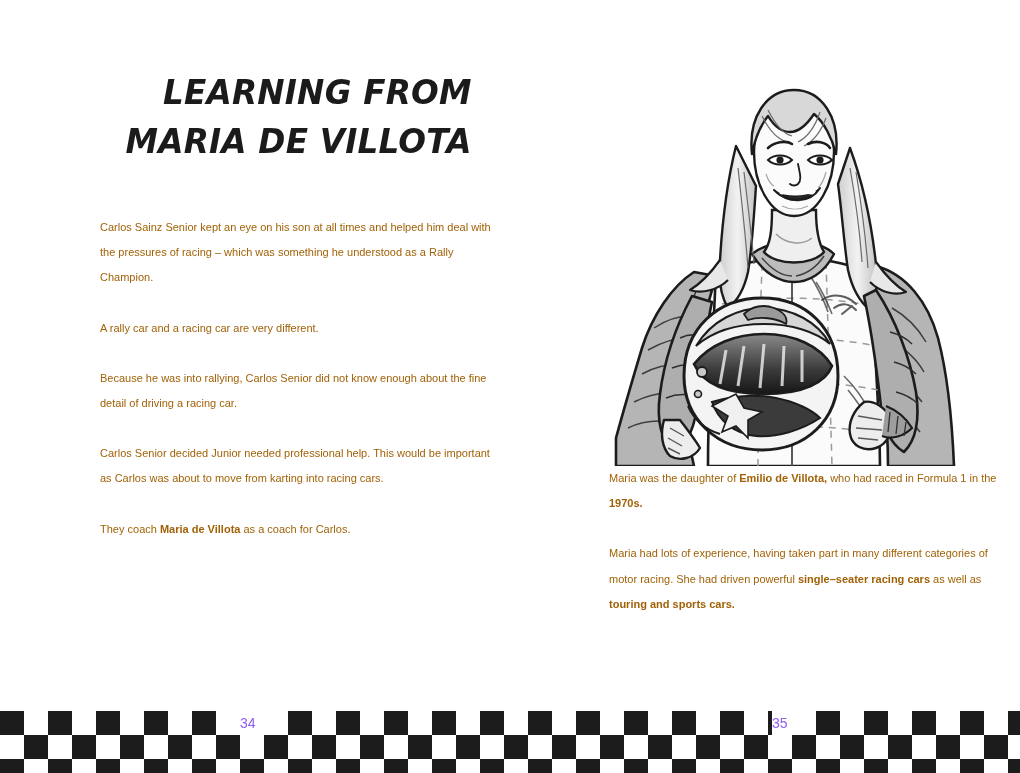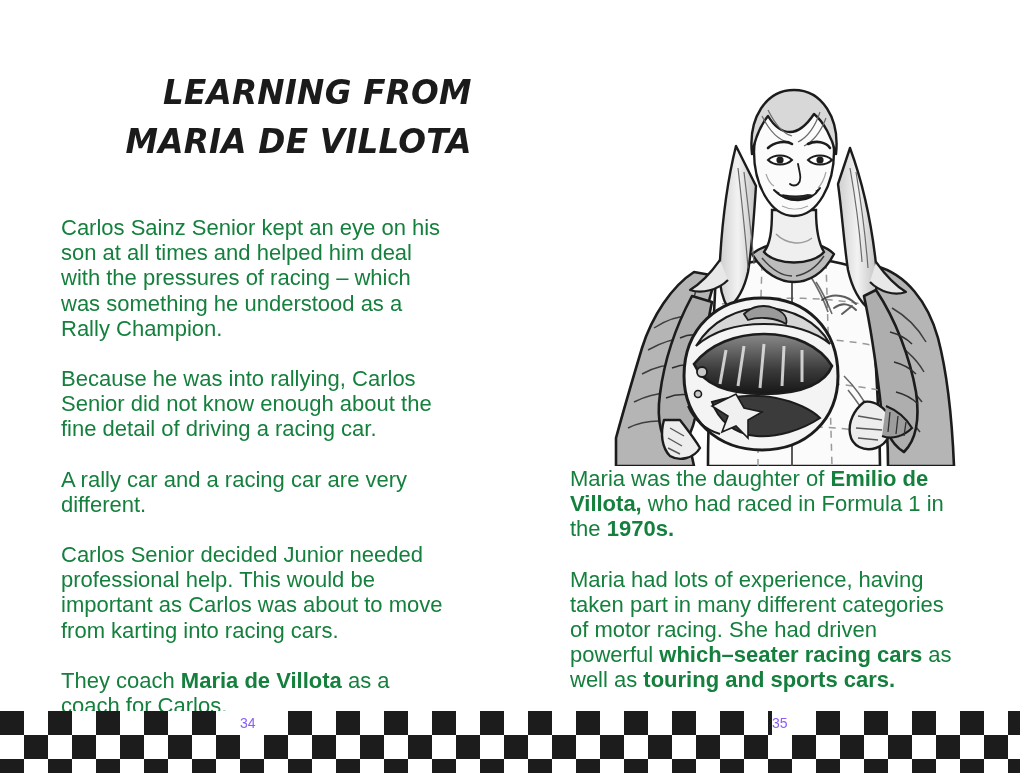--- a/index.html
+++ b/index.html
@@ -40,23 +40,24 @@
     color: #1b1b1b;
     text-transform: uppercase;
     transform: scaleX(0.96);
     transform-origin: center;
     white-space: nowrap;
   }
 
   
   .col {
     position: absolute;
-    font-size: 22px;
+    font-size: 11px;
     line-height: 25.2px;
-    color: #15803d;
+    color: #a16207;
+    margin-left: 39px;
   }
   .col-left {
     left: 61px;
     top: 215px;
     width: 392px;
   }
   .col-right {
     left: 570px;
     top: 466px;
     width: 392px;
@@ -131,22 +132,22 @@
 
 <div class="page">
 
   <div class="title-block">
     <span class="title-line">LEARNING FROM</span>
     <span class="title-line">MARIA DE VILLOTA</span>
   </div>
 
   <div class="col col-left" id="left-col">
       <p class="para"><span>Carlos Sainz Senior kept an eye on his son at all times and helped him deal with the pressures of racing – which was something he understood as a Rally Champion.</span></p>
+      <p class="para"><span>A rally car and a racing car are very different.</span></p>
       <p class="para"><span>Because he was into rallying, Carlos Senior did not know enough about the fine detail of driving a racing car.</span></p>
-      <p class="para"><span>A rally car and a racing car are very different.</span></p>
       <p class="para"><span>Carlos Senior decided Junior needed professional help. This would be important as Carlos was about to move from karting into racing cars.</span></p>
       <p class="para"><span>They coach </span><b>Maria de Villota</b><span> as a coach for Carlos.</span></p>
     </div>
 
   <div class="illustration">
     <svg viewBox="0 0 432 390" xmlns="http://www.w3.org/2000/svg" aria-hidden="true">
       <defs>
         <linearGradient id="hairShade" x1="0" y1="0" x2="1" y2="0">
           <stop offset="0%" stop-color="#cfcfcf"></stop>
           <stop offset="50%" stop-color="#f2f2f2"></stop>
@@ -321,21 +322,21 @@
           <path d="M314 336 L312 356"></path>
           <path d="M322 340 L320 358"></path>
           <path d="M330 346 L328 360"></path>
         </g>
       </g>
     </svg>
   </div>
 
   <div class="col col-right" id="right-col">
       <p class="para"><span>Maria was the daughter of </span><b>Emilio de Villota,</b><span> who had raced in Formula 1 in the </span><b>1970s.</b></p>
-      <p class="para"><span>Maria had lots of experience, having taken part in many different categories of motor racing. She had driven powerful </span><b>which–seater racing cars</b><span> as well as </span><b>touring and sports cars.</b></p>
+      <p class="para"><span>Maria had lots of experience, having taken part in many different categories of motor racing. She had driven powerful </span><b>single–seater racing cars</b><span> as well as </span><b>touring and sports cars.</b></p>
     </div>
 
   <div class="checker">
     <div class="checker-row r0" id="checker-row-0">
         <div class="cell black"></div>
         <div class="cell white"></div>
         <div class="cell black"></div>
         <div class="cell white"></div>
         <div class="cell black"></div>
         <div class="cell white"></div>

